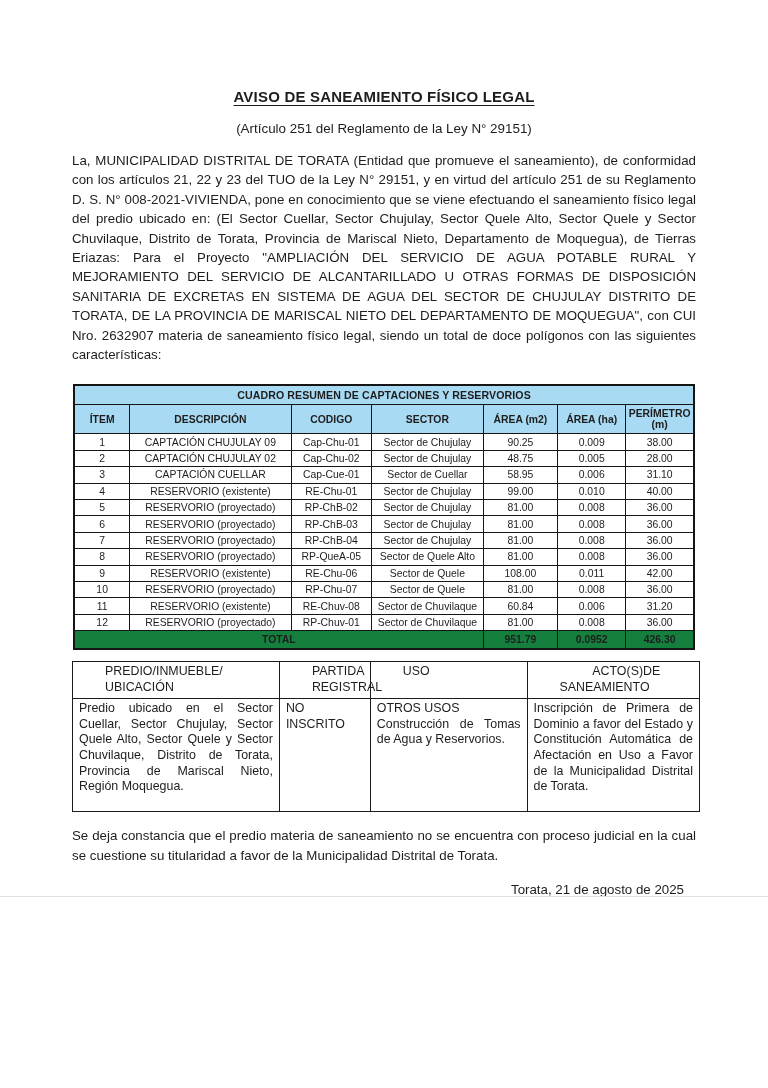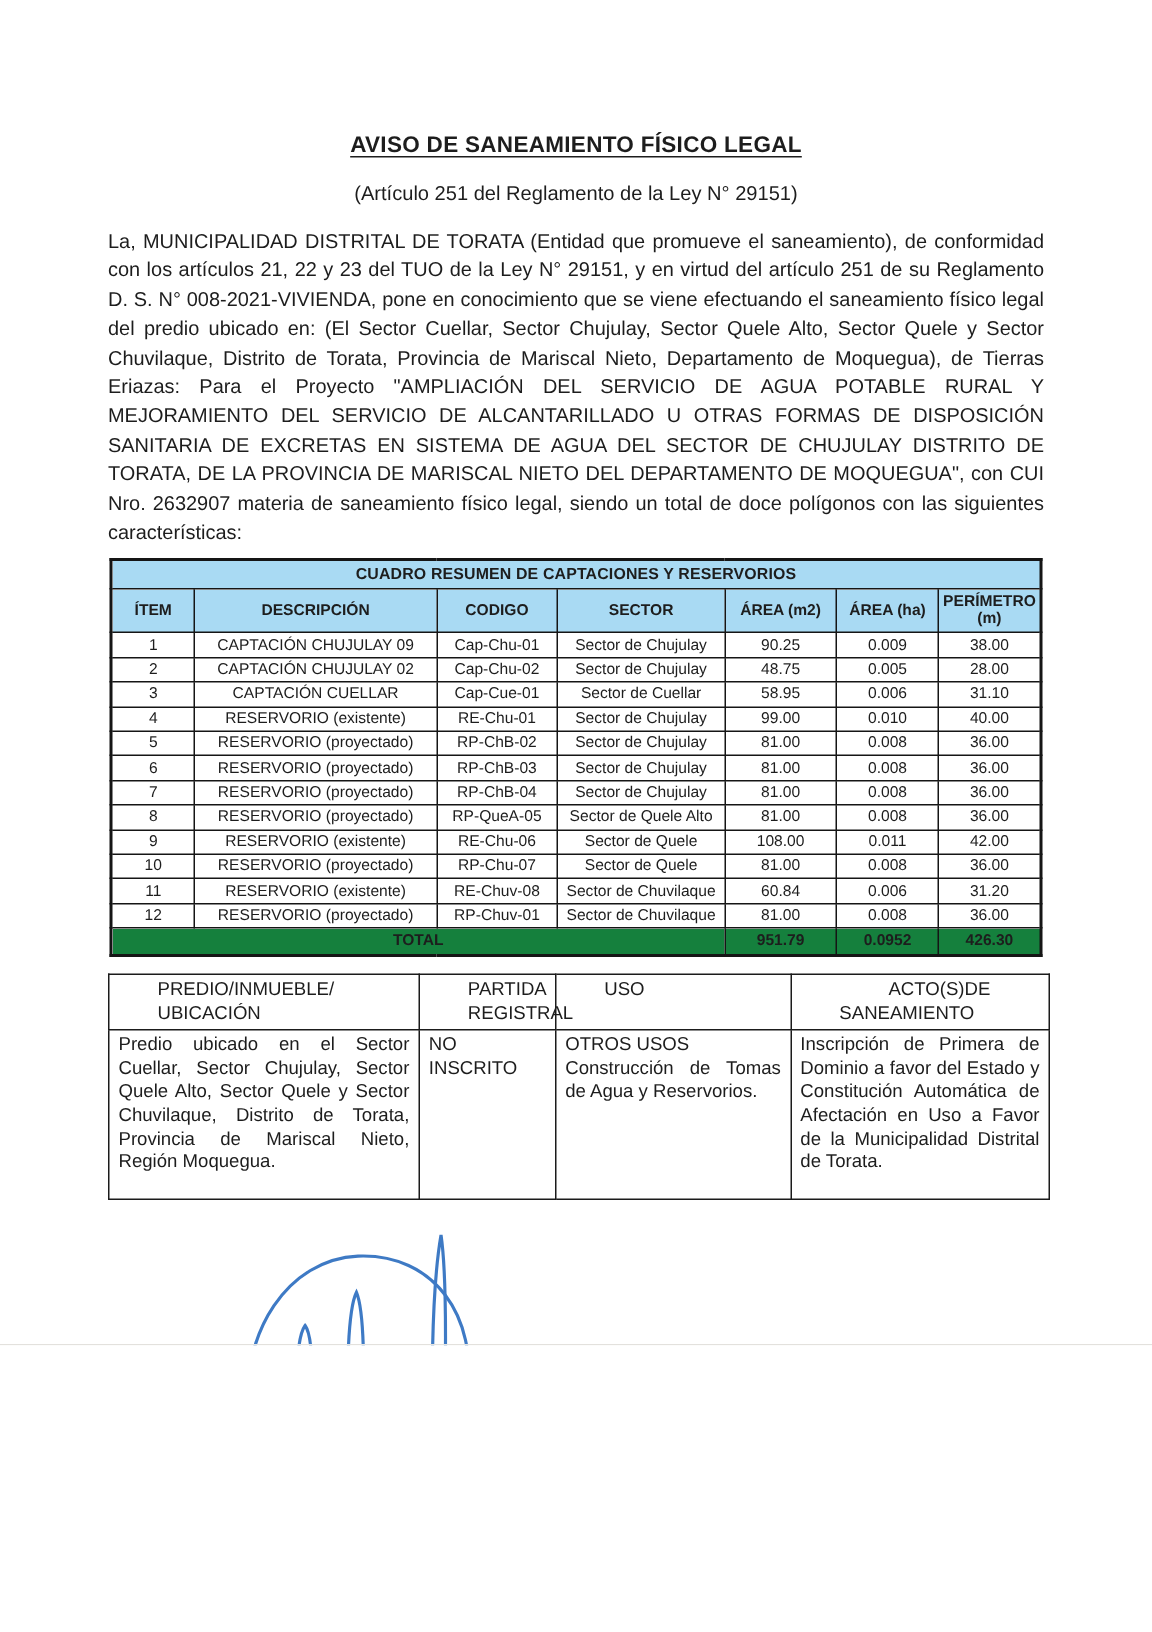--- a/index.html
+++ b/index.html
@@ -23,21 +23,21 @@
     text-underline-offset:3px;
   }
   .doc-subtitle{margin:0 0 15px 0;text-align:center;font-size:13.4px;font-weight:normal;}
   .body-par{
     margin:0;
     font-size:13.3px;line-height:19.4px;
     text-align:justify;
   }
   
   table.sum{
-    width:622px;margin:8px auto 0 1px;
+    width:622px;margin:20px auto 0 1px;
     border-collapse:collapse;table-layout:fixed;
     font-size:10.4px;
   }
   table.sum th,table.sum td{
     border:1px solid #151515;
     padding:1px 2px;text-align:center;vertical-align:middle;
     overflow:hidden;white-space:nowrap;
   }
   table.sum{border:2px solid #151515;}
   table.sum .caption{
@@ -266,21 +266,23 @@
         <td class="center-top">NO INSCRITO</td>
         <td>
           <span class="uso-line">OTROS USOS</span>
           <span class="uso-line">Construcción de Tomas de Agua y Reservorios.</span>
         </td>
         <td>Inscripción de Primera de Dominio a favor del Estado y Constitución Automática de Afectación en Uso a Favor de la Municipalidad Distrital de Torata.</td>
       </tr>
     </tbody>
   </table>
 
-
+  <p class="closing-par">Se deja constancia que el predio materia de saneamiento no se encuentra con proceso judicial en la cual se cuestione su titularidad a favor de la Municipalidad Distrital de Torata.</p>
+
+  <p class="dateline">Torata, 21 de agosto de 2025</p>
 
   <div class="sig-area">
 
     <svg class="stamp" viewBox="0 0 120 120">
       <circle cx="60" cy="60" r="55" fill="none" stroke="#4a4a4a" stroke-width="1.6"></circle>
       <circle cx="60" cy="60" r="51.5" fill="none" stroke="#4a4a4a" stroke-width="0.8" stroke-dasharray="2.2,2.4"></circle>
       <defs>
         <path id="arcTop" d="M 11,64 A 49,49 0 1 1 109,64" fill="none"></path>
         <path id="arcBottom" d="M 24,80 A 46,46 0 0 0 96,80" fill="none"></path>
       </defs>

